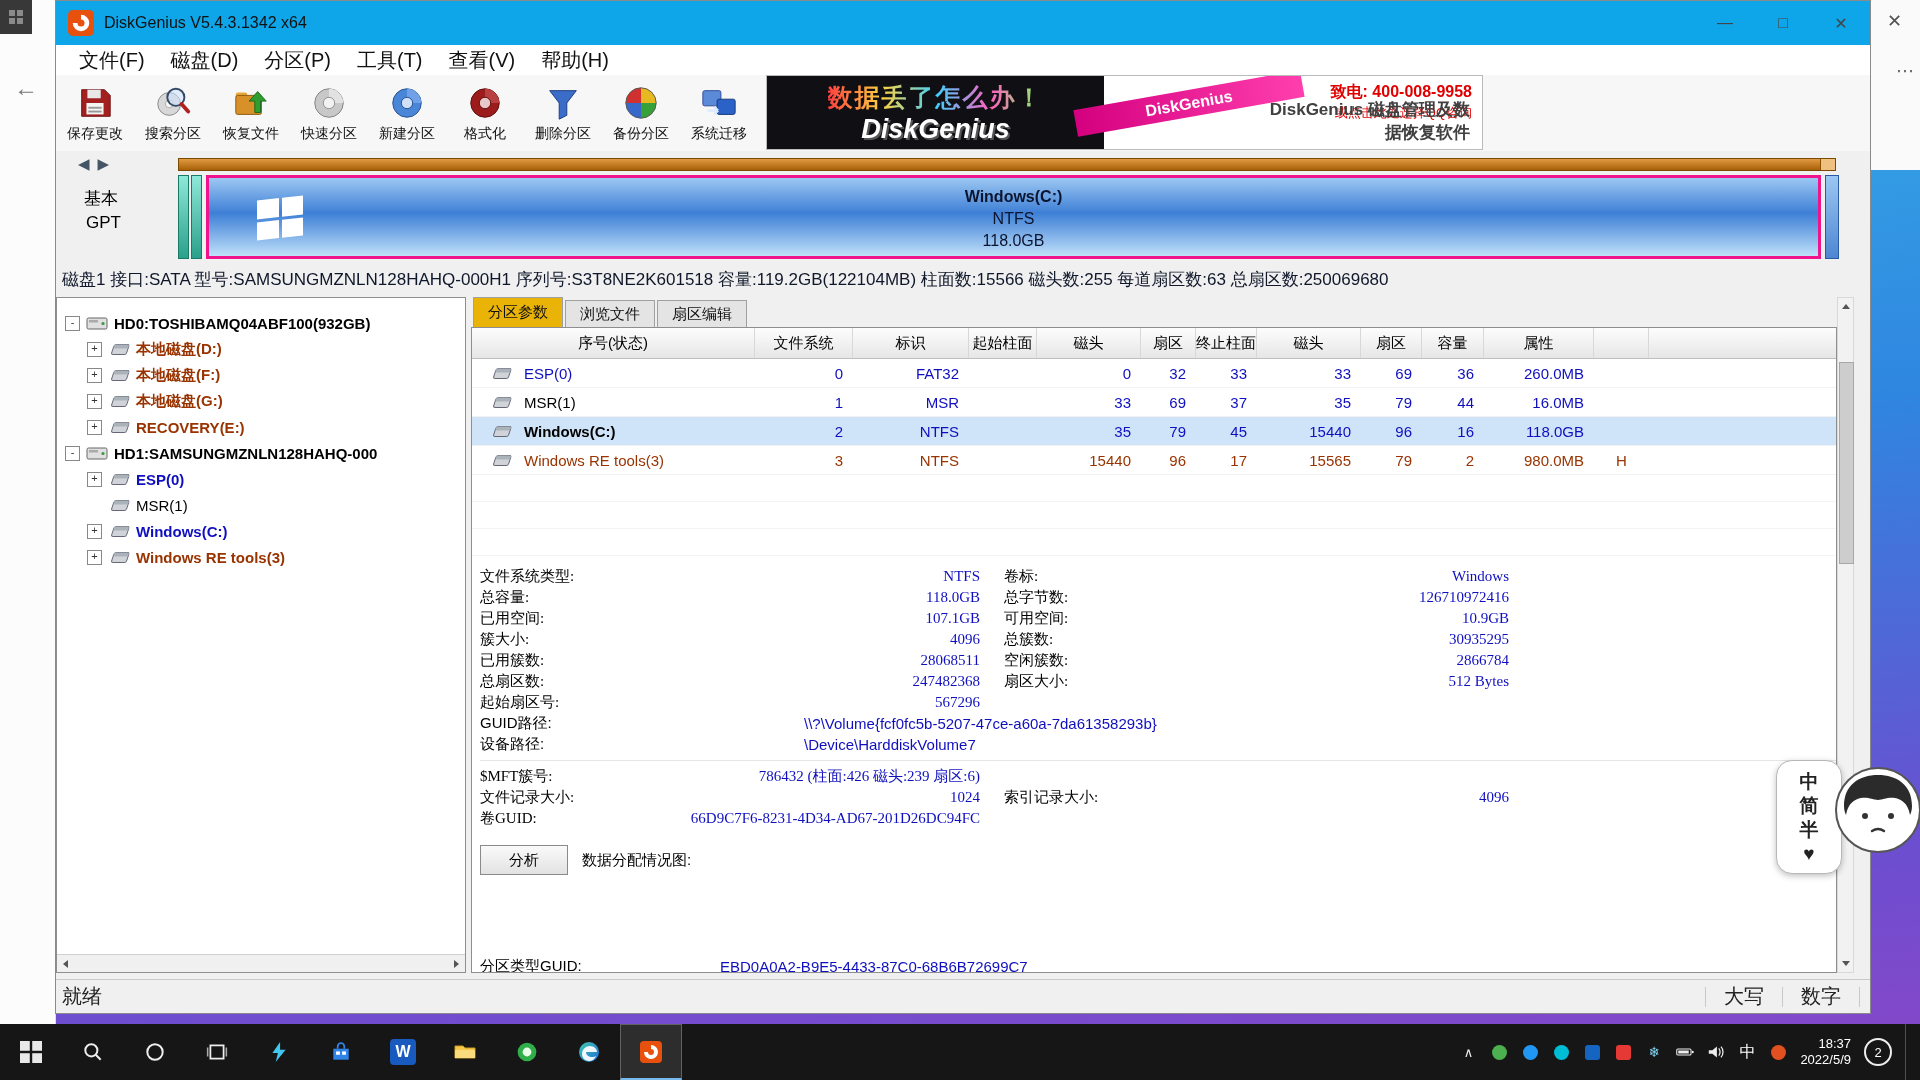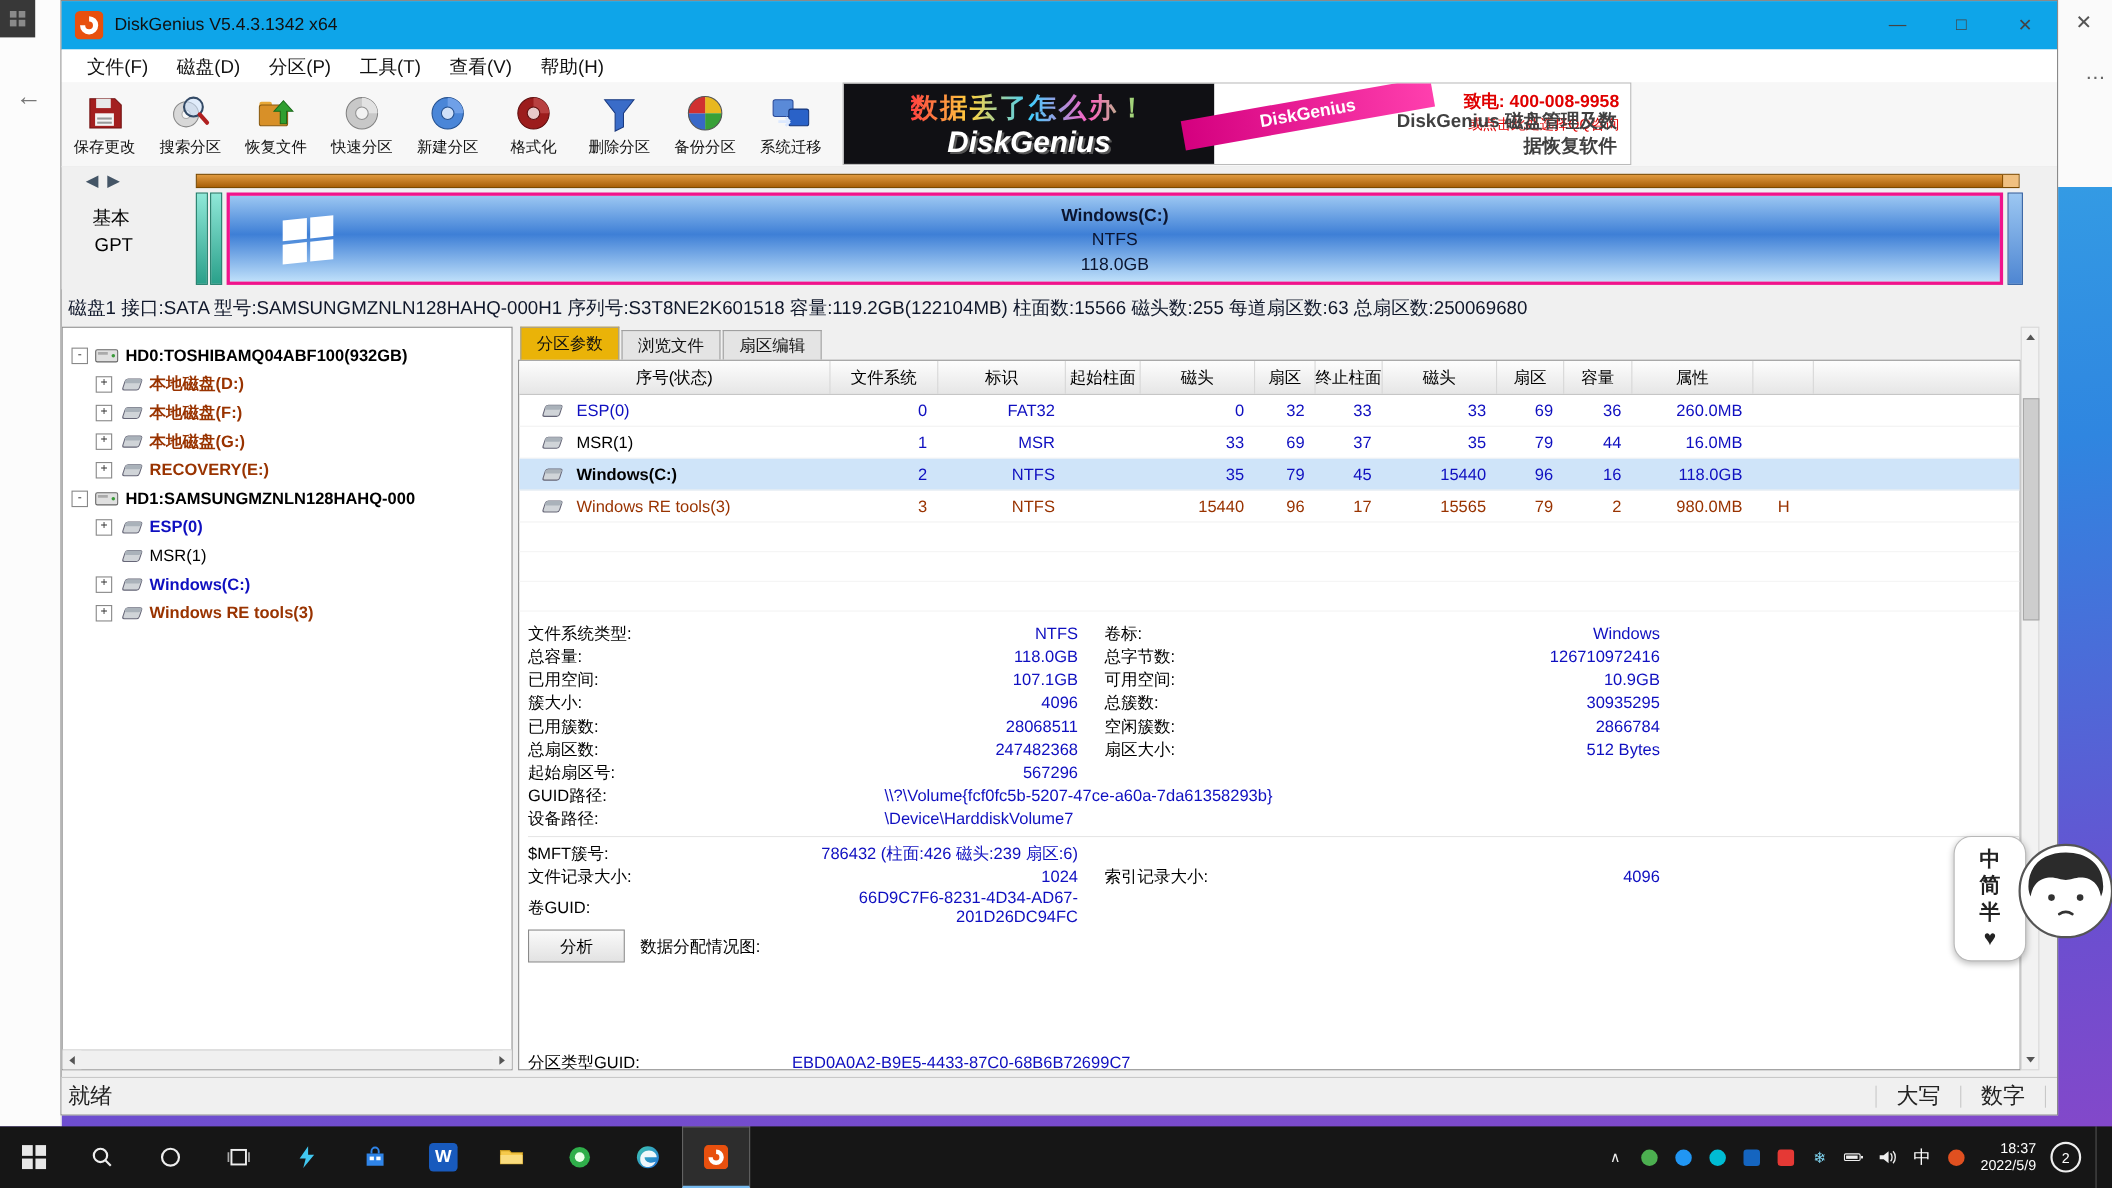--- a/index.html
+++ b/index.html
@@ -15,21 +15,21 @@
   .bgClose{position:absolute;right:18px;top:10px;color:#555;font-size:18px;}
   .bgMore{position:absolute;right:6px;top:60px;color:#666;font-size:18px;}
   
   .win{position:absolute;left:55px;top:0;width:1816px;height:1014px;background:#f0f0f0;border:1px solid #8a8a8a;box-sizing:border-box;z-index:10;}
   .titlebar{position:absolute;left:0;top:0;right:0;height:44px;background:#0ea5e9;display:flex;align-items:center;}
   .tb-icon{width:26px;height:26px;margin-left:12px;}
   .tb-title{margin-left:10px;font-size:16px;color:#111;}
   .tb-ctrls{margin-left:auto;display:flex;}
   .tb-ctrls span{width:58px;height:44px;display:flex;align-items:center;justify-content:center;font-size:16px;color:#444;}
   .menubar{position:absolute;left:0;top:44px;right:0;height:30px;background:#fff;display:flex;align-items:center;padding-left:10px;}
-  .mi{padding:0 13px;font-size:17px;color:#111;}
+  .mi{padding:0 13px;font-size:20px;color:#111;}
   
   .toolbar{position:absolute;left:0;top:74px;right:0;height:76px;background:#f7f7f7;border-bottom:1px solid #d5d5d5;display:flex;}
   .tbtn{width:78px;height:76px;display:flex;flex-direction:column;align-items:center;justify-content:center;gap:3px;}
   .ticon{width:38px;height:38px;}
   .ticon svg{width:38px;height:38px;}
   .tlab{font-size:14px;color:#111;white-space:nowrap;}
   
   .banner{position:absolute;left:710px;top:0;width:717px;height:75px;display:flex;overflow:hidden;border:1px solid #bbb;box-sizing:border-box;}
   .banL{width:337px;background:#101014;position:relative;display:flex;flex-direction:column;align-items:center;justify-content:center;}
   .banHead{font-size:25px;font-weight:bold;letter-spacing:2px;
@@ -90,21 +90,21 @@
   .prow > div:first-child{justify-content:flex-start;padding-left:18px;padding-right:0;gap:6px;}
   .prow > div:nth-child(12){justify-content:center;padding-right:0;}
   .prow.sel{background:#cfe4f9;}
   .r0 > div{color:#0f0fc0;}
   .r1 > div{color:#0f0fc0;} .r1 .vname{color:#000;}
   .r2 > div{color:#0f0fc0;} .r2 .vname{color:#000;font-weight:bold;}
   .r3 > div{color:#993300;}
   .erow{height:26px;border-bottom:1px solid #f4f4f4;}
   
   .details{margin-top:10px;padding-left:8px;}
-  .drow{display:grid;grid-template-columns:200px 300px 224px 305px;height:21px;align-items:center;font-size:15px;}
+  .drow{display:grid;grid-template-columns:200px 300px 224px 305px;height:21px;align-items:center;font-size:15px;font-family:Liberation Serif, serif;}
   .dl{color:#000;} .dl2{padding-left:24px;box-sizing:border-box;}
   .dv{color:#0f0fc0;text-align:right;}
   .path{display:flex;height:21px;align-items:center;font-size:15px;}
   .path .dl{width:200px;flex:none;}
   .dpv{margin-left:124px;color:#0f0fc0;}
   .dsep{height:1px;background:#e6e6e6;margin:5px 0;}
   .anrow{display:flex;align-items:center;gap:14px;margin-top:16px;height:30px;}
   .anbtn{width:86px;height:28px;background:linear-gradient(#fafafa,#e2e2e2);border:1px solid #8a8a8a;display:flex;align-items:center;justify-content:center;font-size:15px;color:#000;}
   .anlab{font-size:15px;color:#000;}
   .typeguid{position:absolute;left:8px;top:628px;right:0;}

